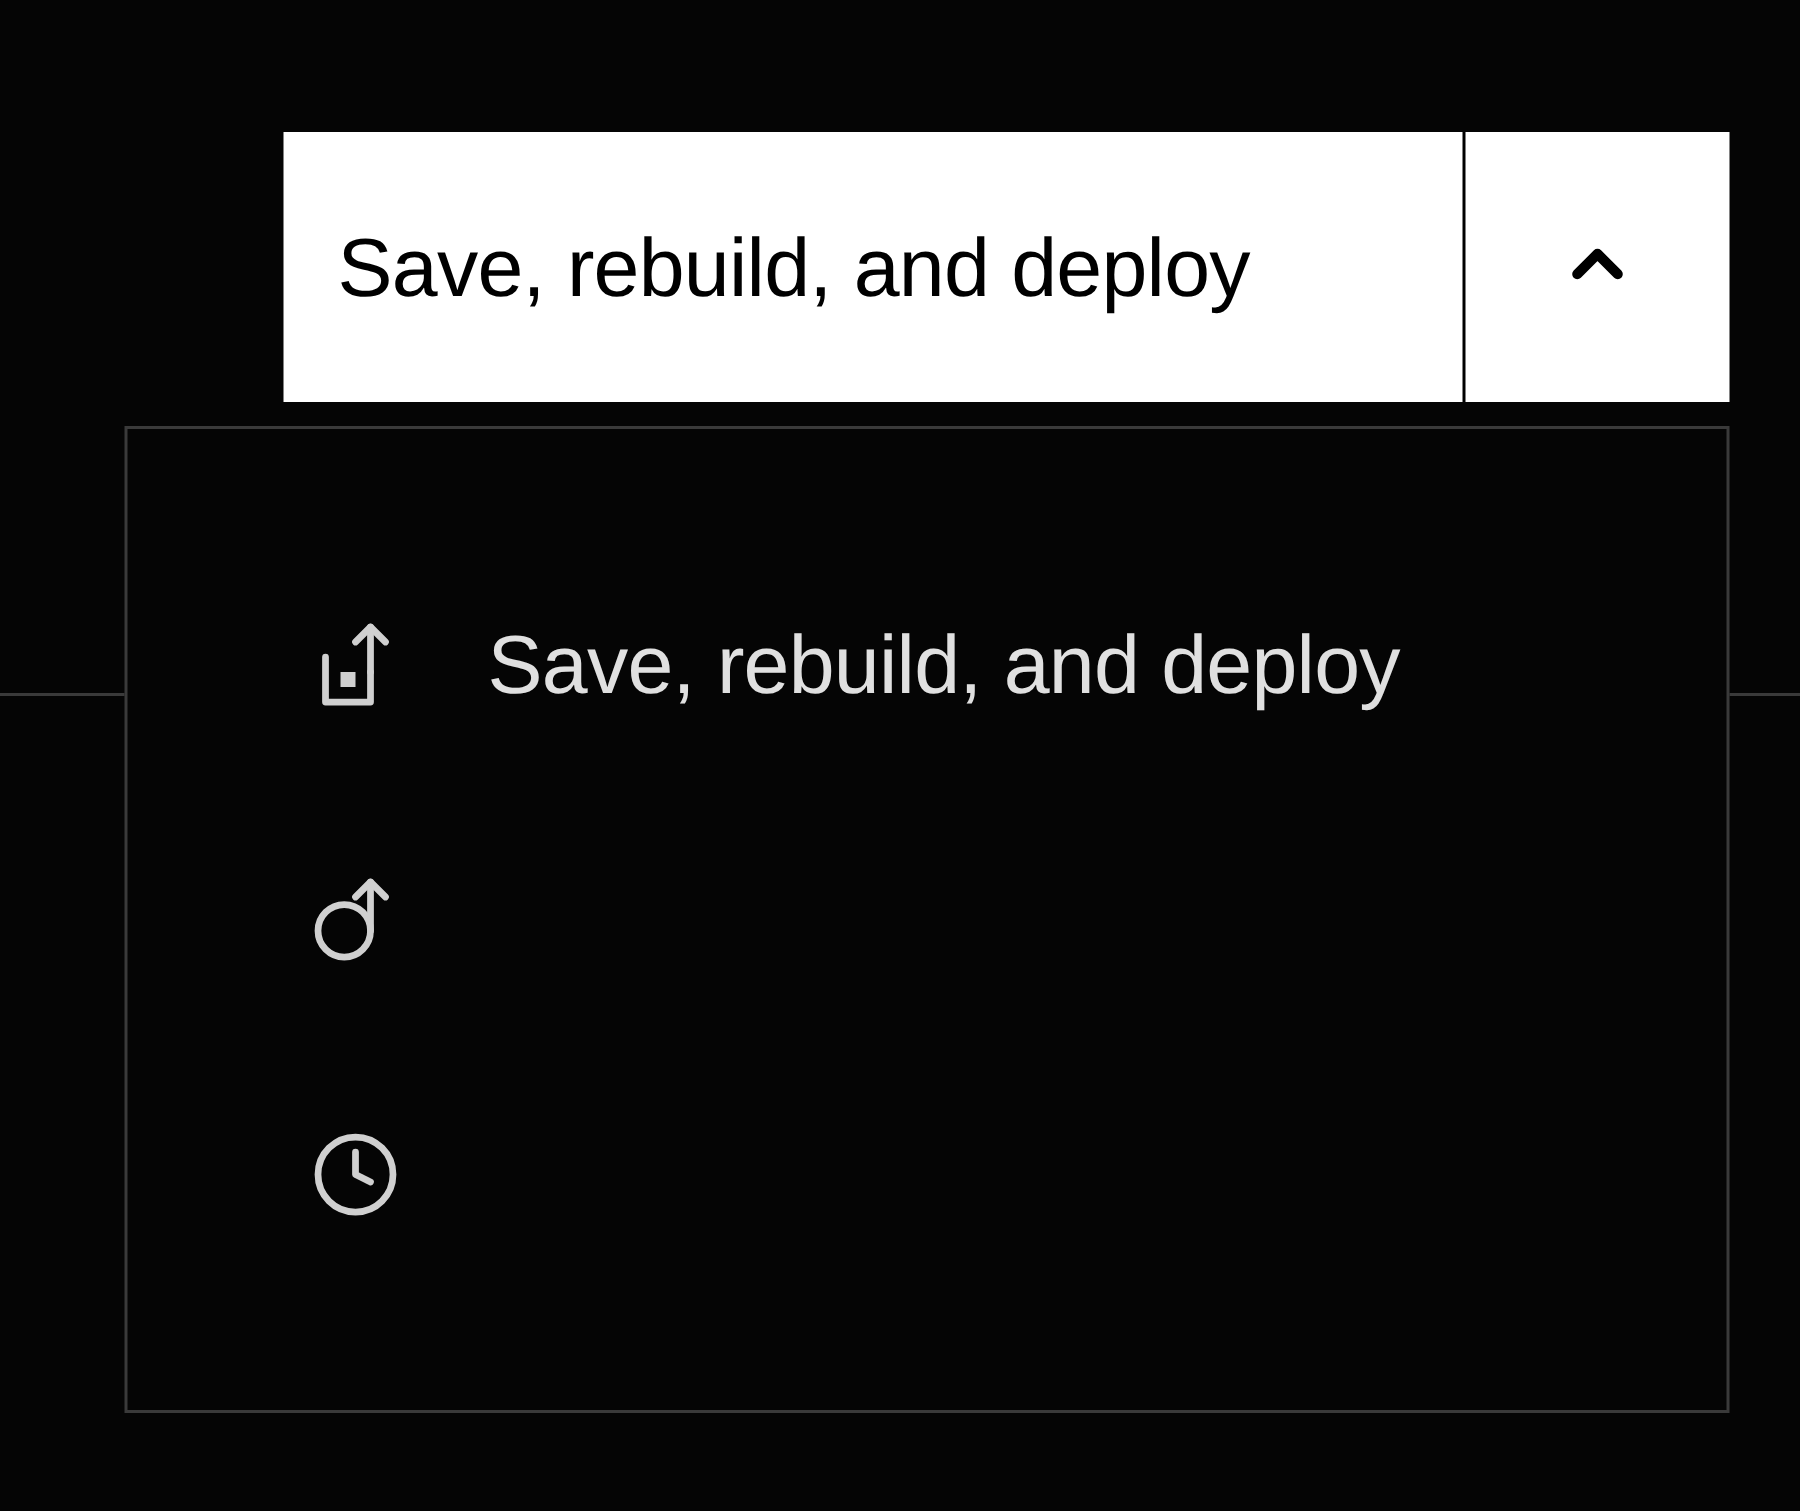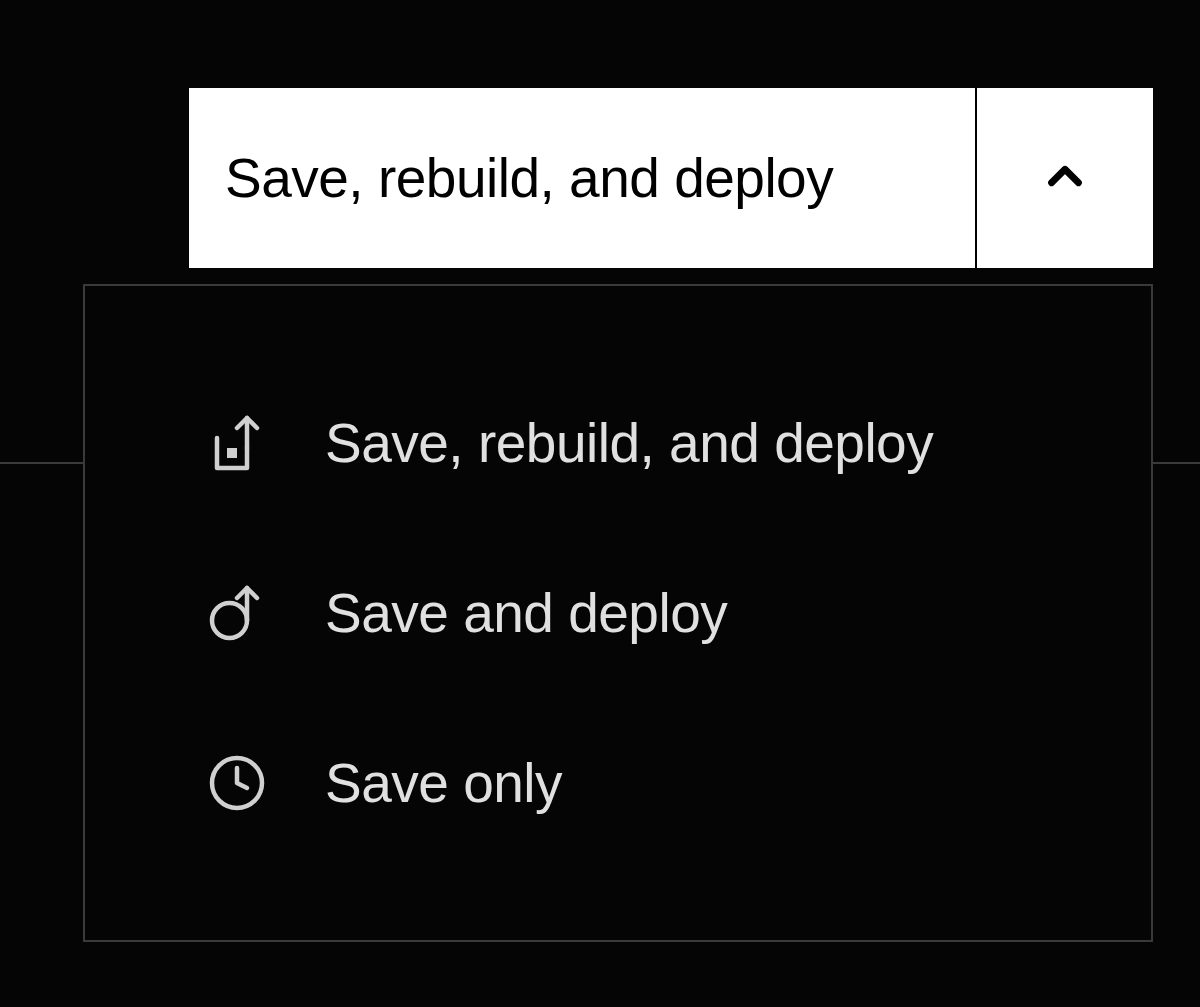--- a/index.html
+++ b/index.html
@@ -137,26 +137,24 @@
   </div>
 
   <div class="menu-item">
     <span class="menu-item-icon">
       <svg viewBox="0 0 24 24" fill="none" stroke-width="1.8" stroke-linecap="round" stroke-linejoin="round">
         <circle cx="9" cy="15" r="7"></circle>
         <path d="M16 15 L16 2"></path>
         <path d="M12 6 L16 2 L20 6"></path>
       </svg>
     </span>
-    <span class="menu-item-label">Save and deploy</span>
   </div>
 
   <div class="menu-item">
     <span class="menu-item-icon">
       <svg viewBox="0 0 24 24" fill="none" stroke-width="1.8" stroke-linecap="round" stroke-linejoin="round">
         <circle cx="12" cy="12" r="10"></circle>
         <path d="M12 6 L12 12 L16 14"></path>
       </svg>
     </span>
-    <span class="menu-item-label">Save only</span>
   </div>
 
 </div>
 
 </body></html>

